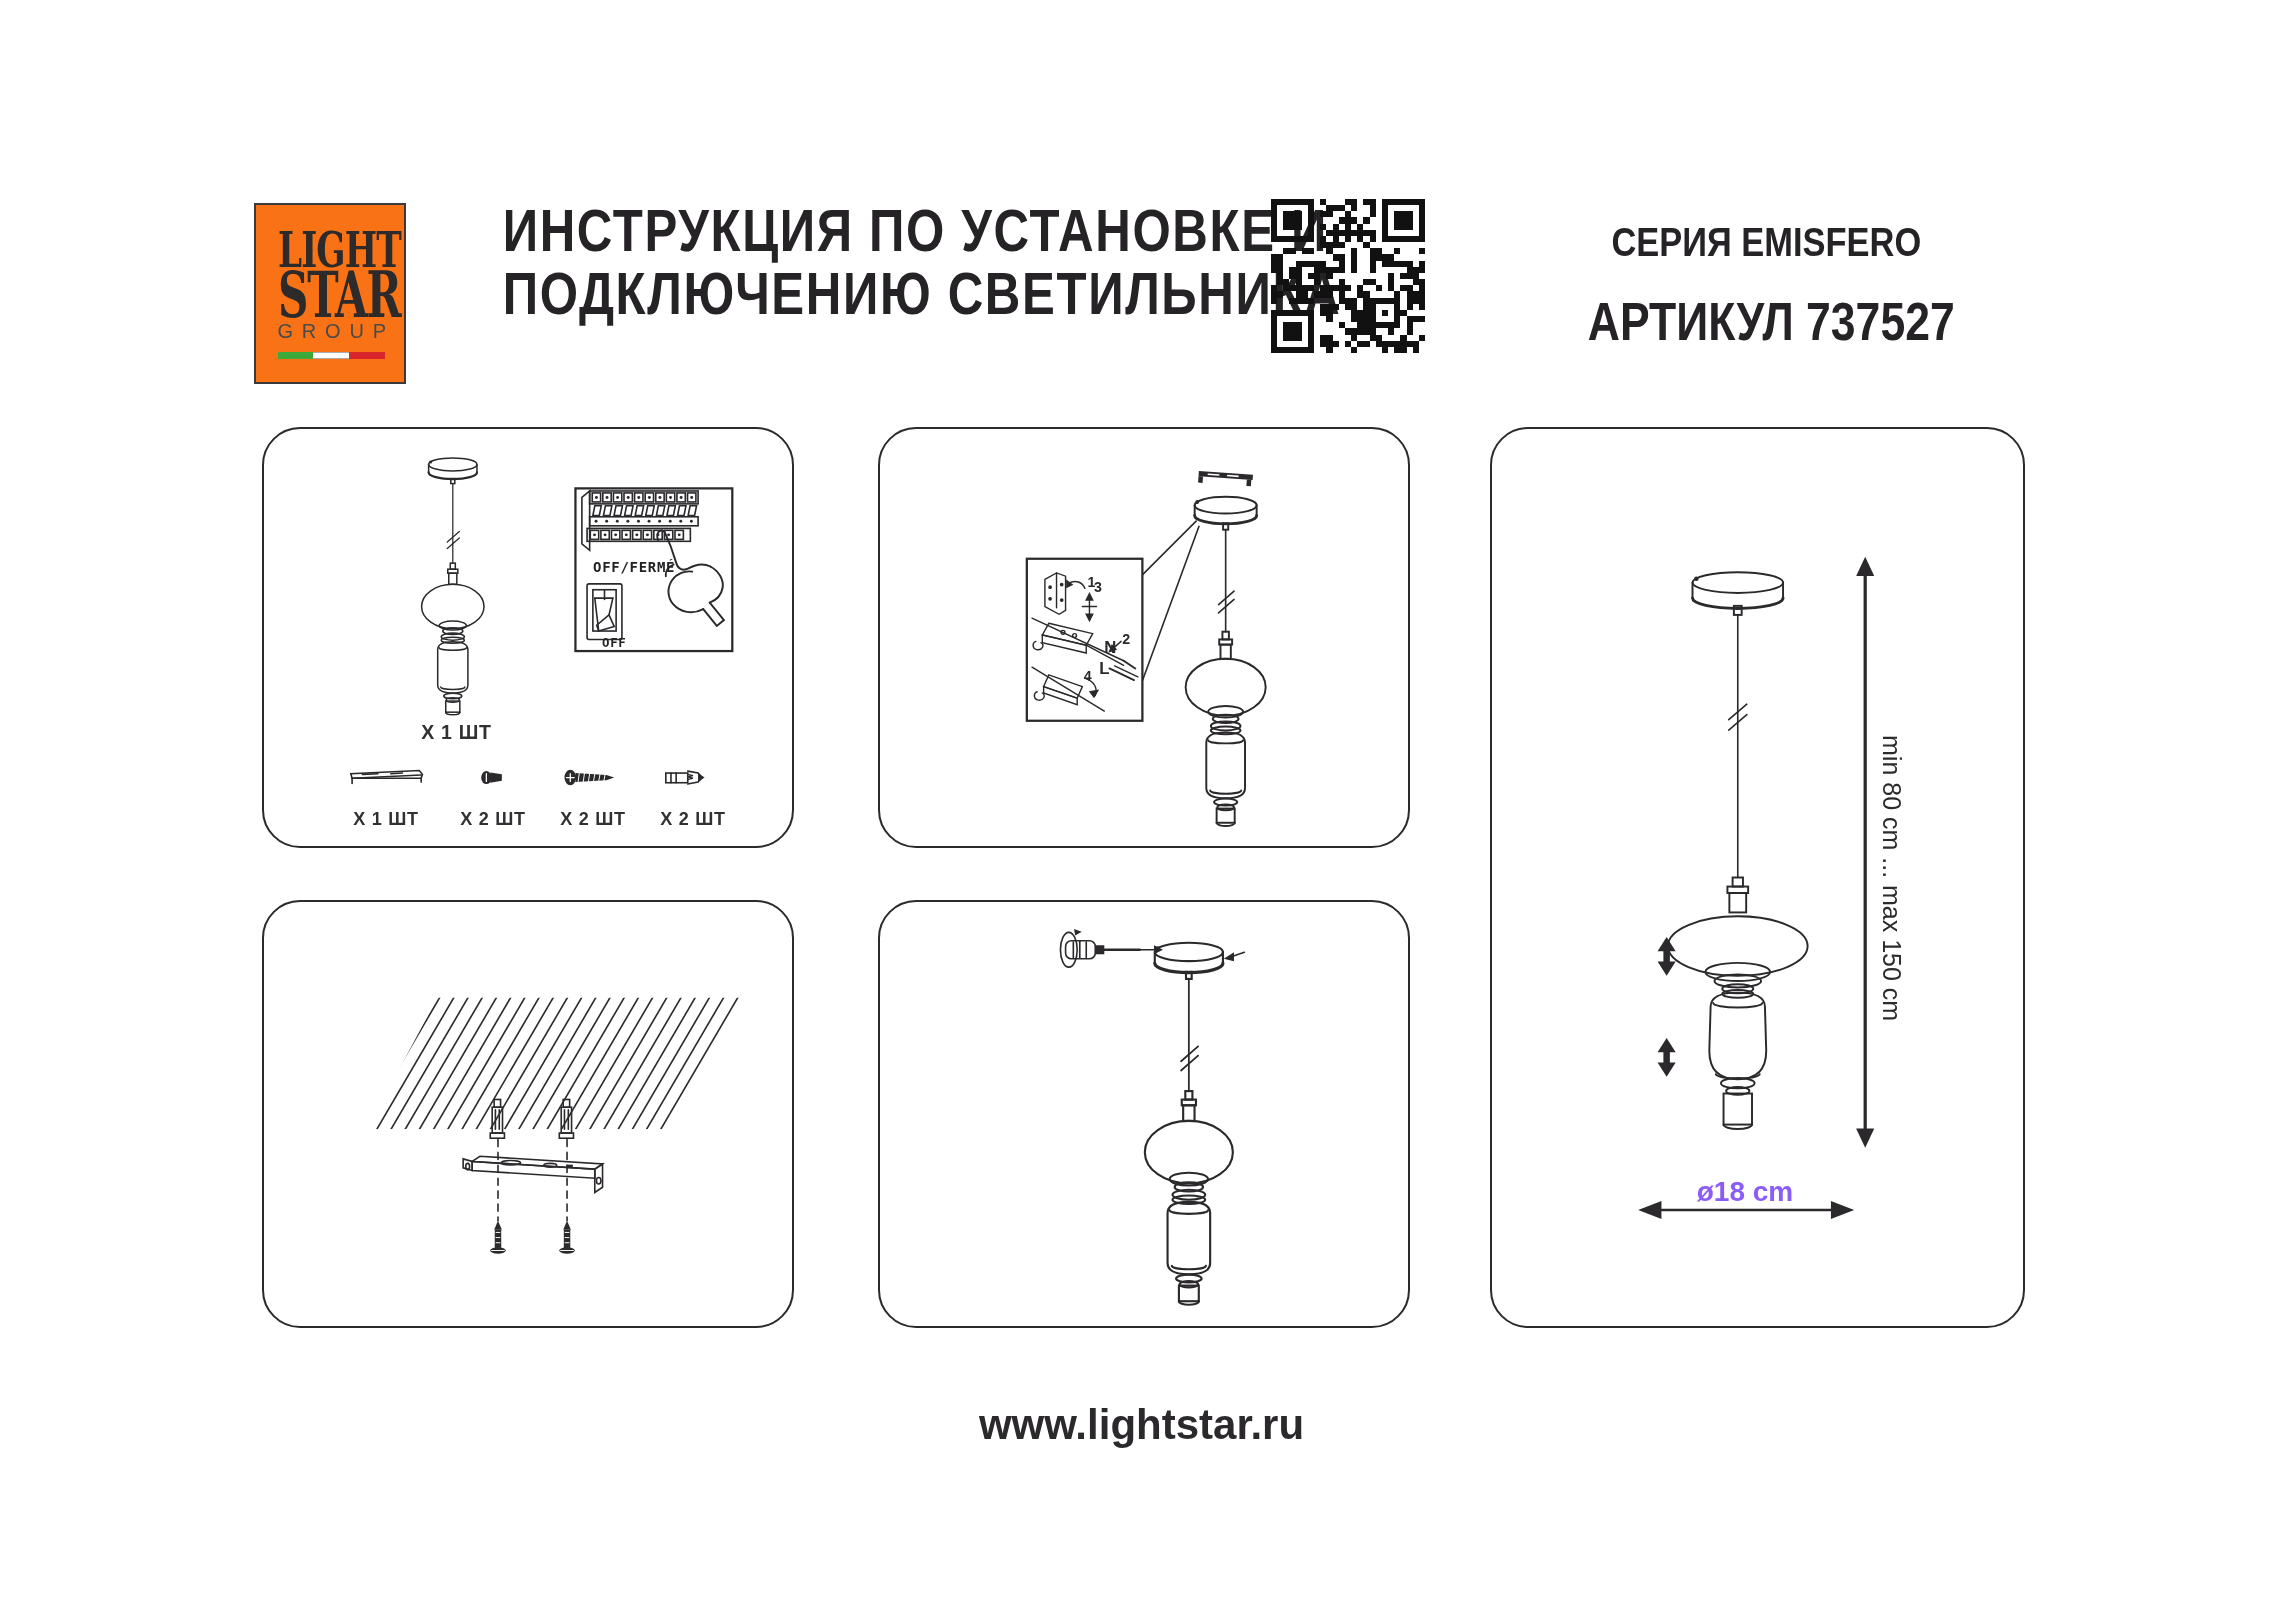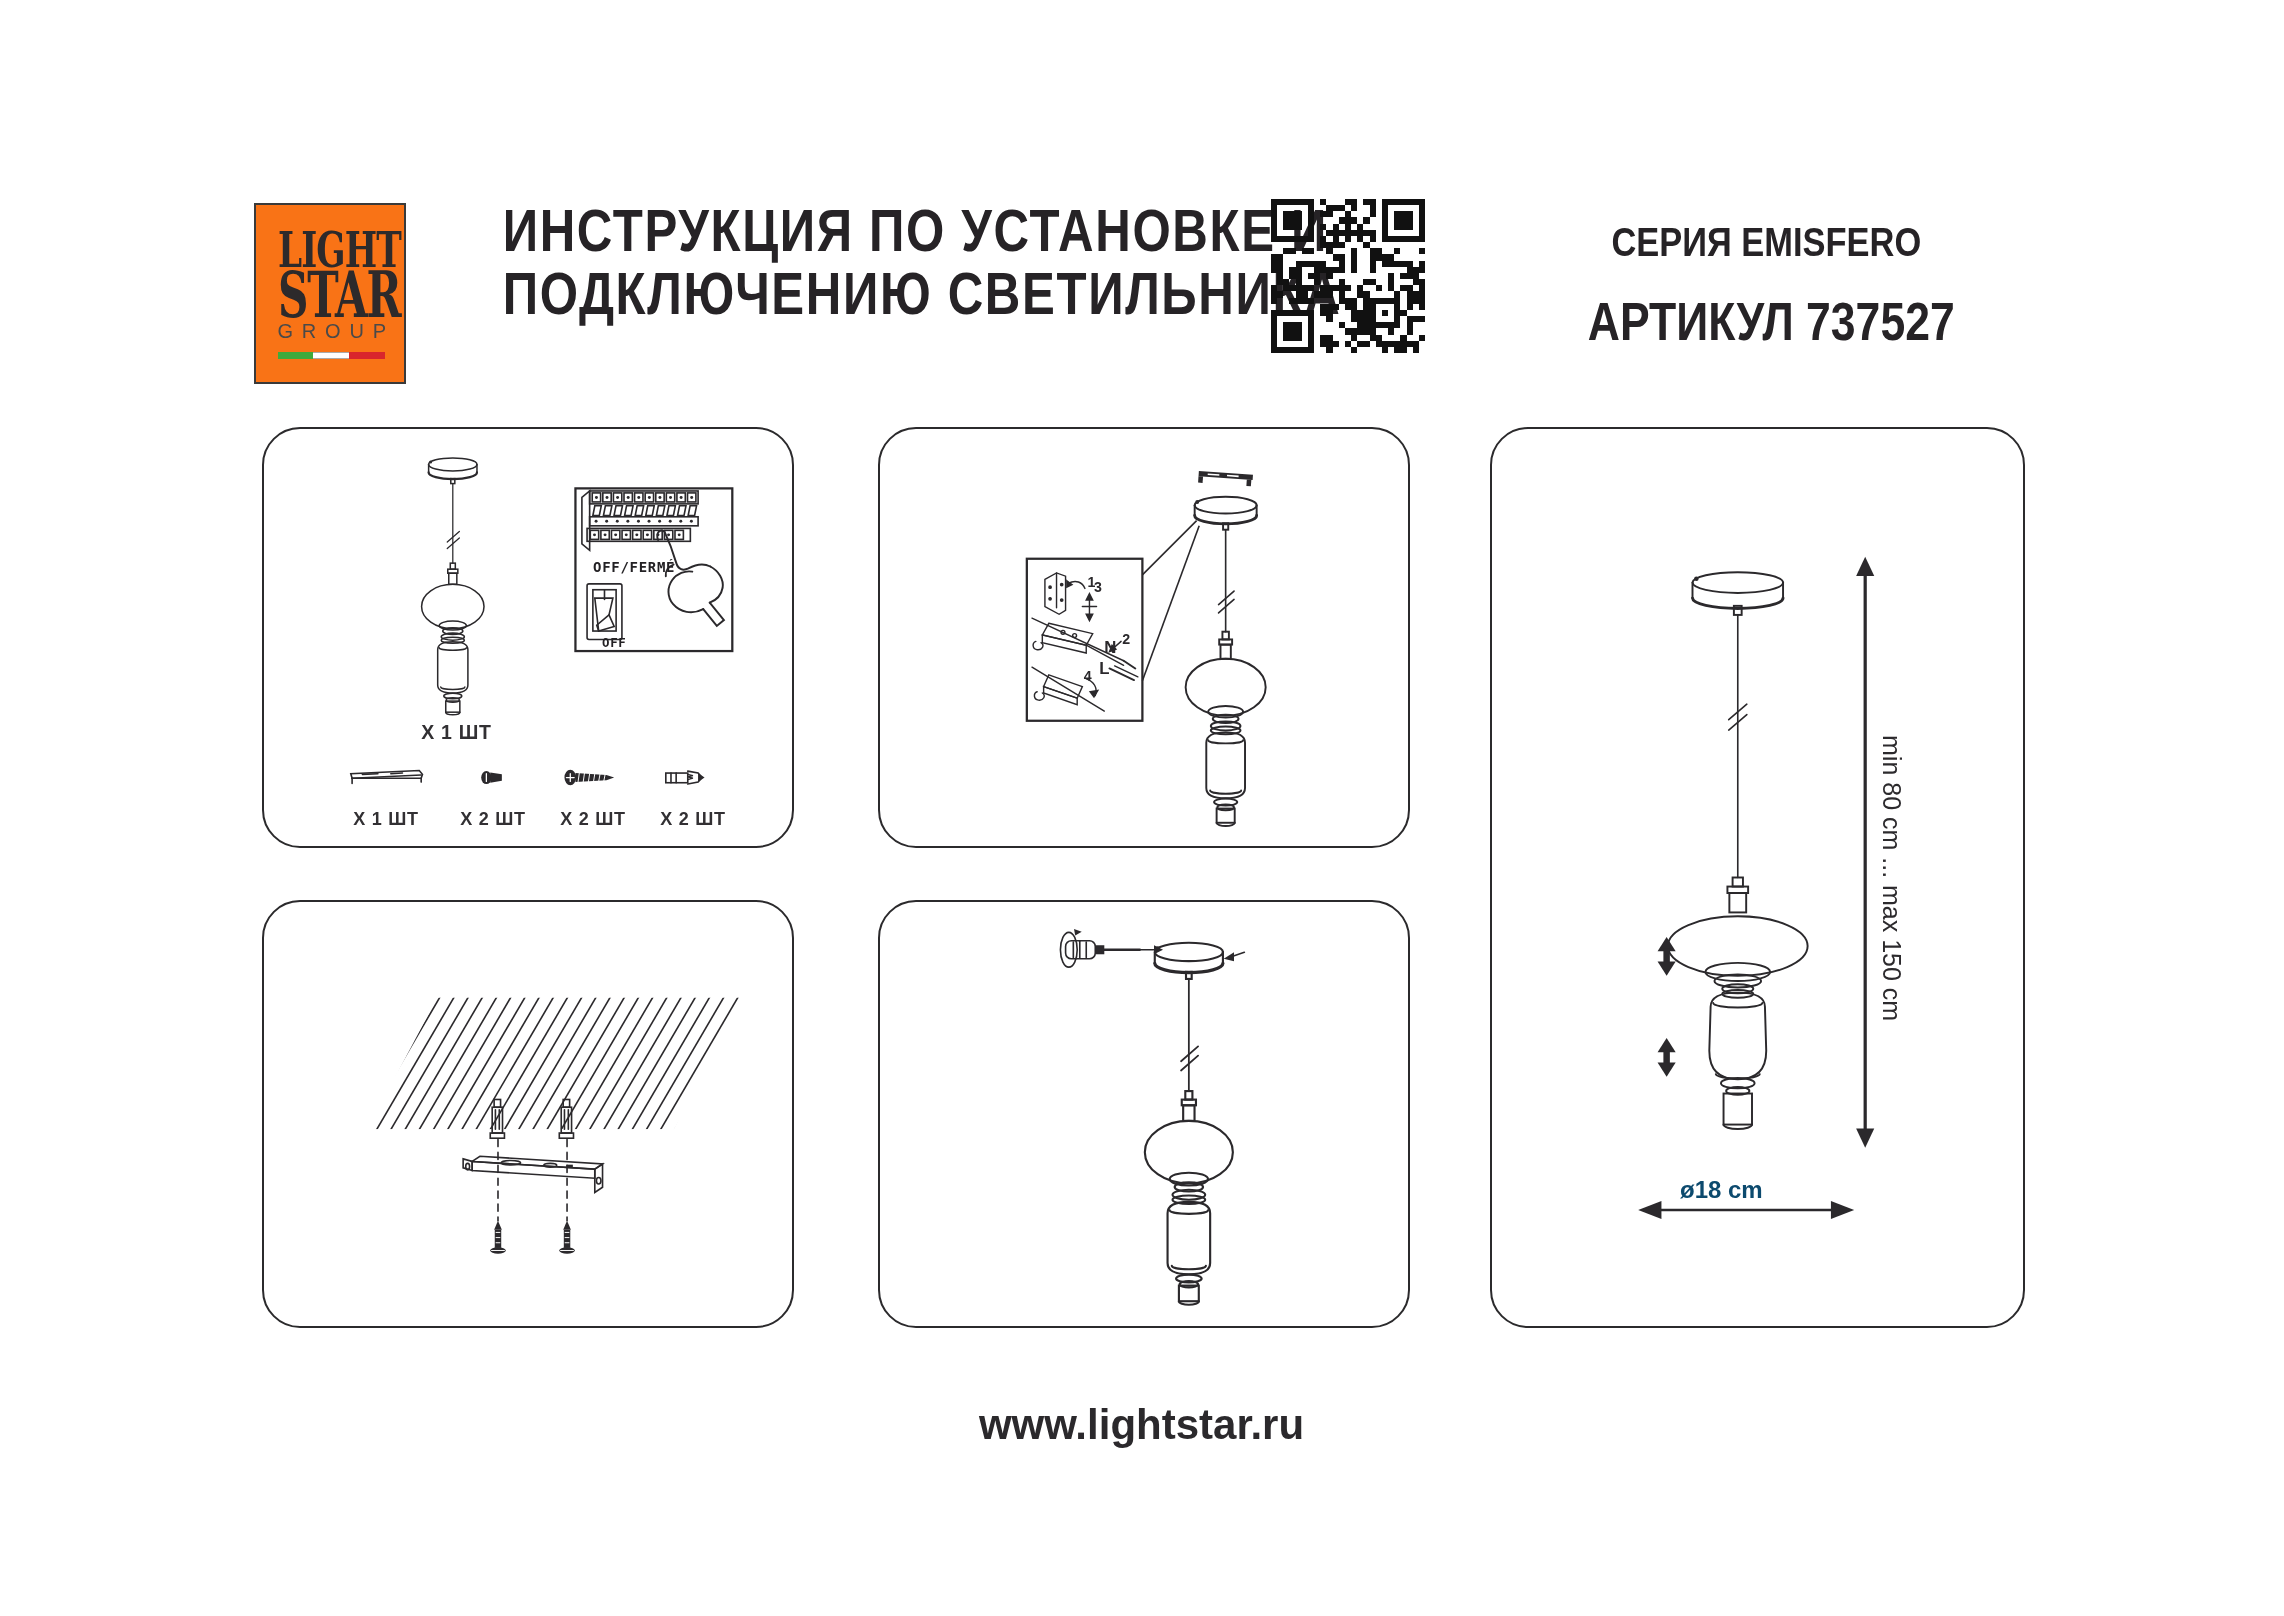--- a/index.html
+++ b/index.html
@@ -25,21 +25,21 @@
   #panel2{left:262px;top:900px;width:532px;height:428px;}
   #panel3{left:878px;top:427px;width:532px;height:421px;}
   #panel4{left:878px;top:900px;width:532px;height:428px;}
   #panel5{left:1490px;top:427px;width:535px;height:901px;}
   .step-num{position:absolute;font-family:"DejaVu Sans",sans-serif;font-size:55px;font-weight:normal;color:#38363a;}
   .panel svg{position:absolute;left:0;top:0;width:100%;height:100%;}
   .lamp-qty{position:absolute;left:137px;top:292px;width:111px;text-align:center;font-weight:bold;font-size:19.5px;letter-spacing:0.7px;color:#323033;}
   .part-qty{position:absolute;top:380px;width:104px;text-align:center;font-weight:bold;font-size:18px;letter-spacing:0.7px;color:#323033;}
   .inset-caption{position:absolute;font-family:"DejaVu Sans Mono",monospace;font-weight:bold;color:#232124;}
   .range-label{position:absolute;left:385px;top:306px;height:273px;writing-mode:vertical-rl;font-size:25px;color:#2c2a2d;white-space:nowrap;}
-  .dia-label{position:absolute;left:188px;top:747px;width:130px;text-align:left;font-size:24px;font-weight:600;color:#0c4a6e;}
+  .dia-label{position:absolute;left:188px;top:747px;width:130px;text-align:center;font-size:28px;font-weight:600;color:#8b5cf6;}
   .site{left:816px;top:1401px;width:651px;text-align:center;font-weight:bold;font-size:42px;color:#2b292c;}
   .qr{left:1271px;top:199px;width:154px;height:154px;}
   text{font-family:"Liberation Sans",sans-serif;}
 </style>
 </head>
 <body>
 
 <svg width="0" height="0" style="position:absolute" aria-hidden="true">
   <defs>
     <g id="lamp" fill="none" stroke="#2b292c" stroke-width="3" stroke-linecap="round">

